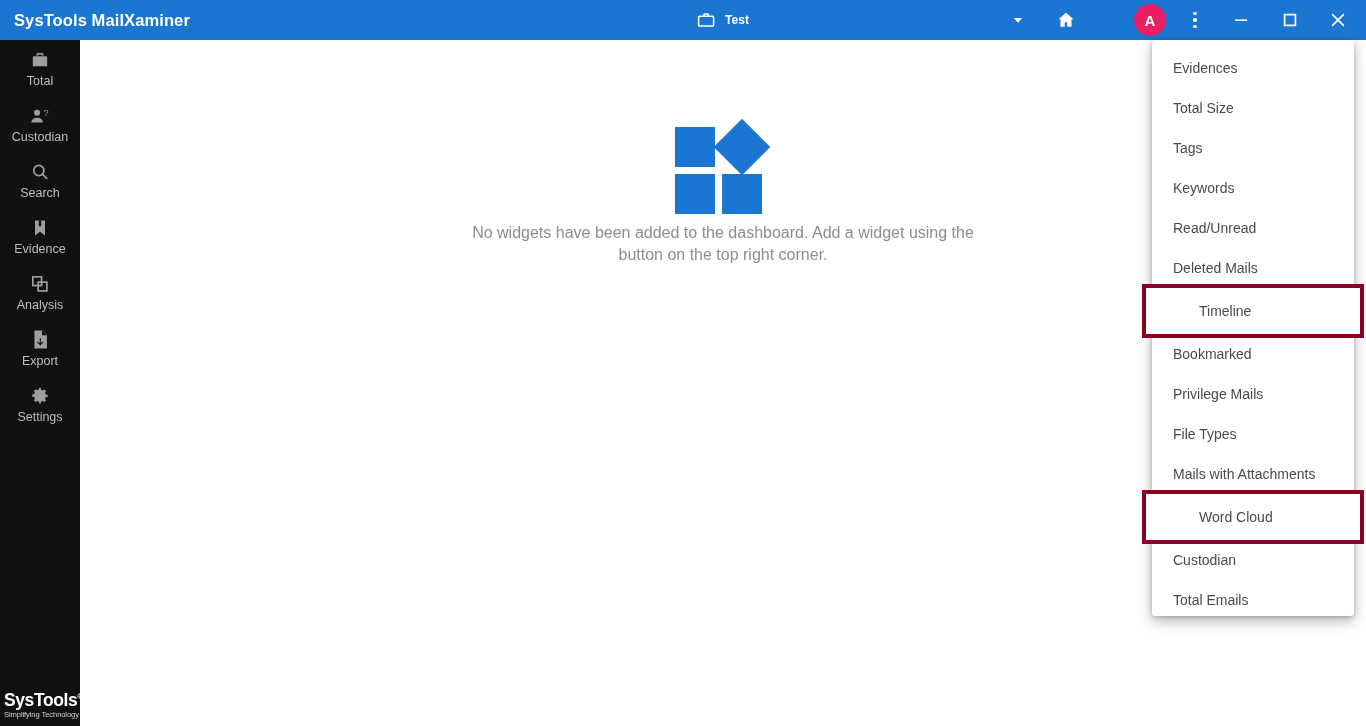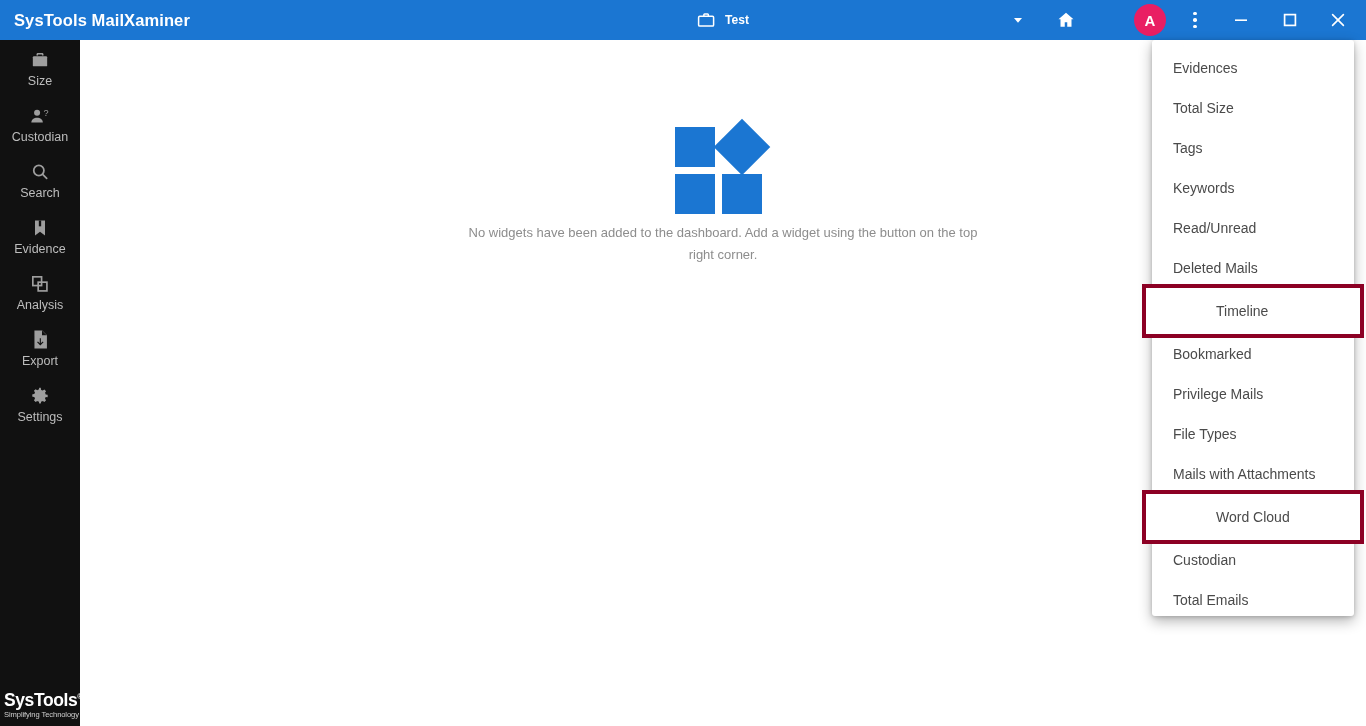--- a/index.html
+++ b/index.html
@@ -198,21 +198,21 @@
     left: 47px; top: 17px;
     width: 40px; height: 40px;
     background: #1b76d2;
     transform: rotate(45deg);
   }
 
   #empty-text {
     width: 520px;
     text-align: center;
     color: #8d8d8d;
-    font-size: 13px;
+    font-size: 16px;
     line-height: 22px;
   }
 
   
   #scroll-track {
     position: absolute;
     top: 40px;
     right: 0;
     width: 14px;
     height: 686px;
@@ -255,21 +255,21 @@
     position: relative;
   }
 
   .menu-item.highlighted {
     outline: 4px solid #8c0024;
     outline-offset: 0;
     background: #ffffff;
     z-index: 2;
     width: 214px;
     margin-left: -6px;
-    padding-left: 70px;
+    padding-left: 53px;
     height: 46px;
   }
 
   svg { display: block; }
 </style>
 </head>
 <body>
 
 <div id="app">
 
@@ -335,21 +335,21 @@
     <div id="nav-list">
 
 
       <div class="nav-item">
         <span class="nav-icon">
           <svg width="20" height="20" viewBox="0 0 24 24" fill="#9e9e9e">
             <path d="M9.4 3.6h5.2c.9 0 1.6.7 1.6 1.6v1.4h-1.9V5.5H9.7v1.1H7.8V5.2c0-.9.7-1.6 1.6-1.6z"></path>
             <rect x="3.4" y="7.4" width="17.2" height="12.2" rx="1.4"></rect>
           </svg>
         </span>
-        <span class="nav-label">Size</span>
+        <span class="nav-label">Total</span>
       </div>
 
       <div class="nav-item">
         <span class="nav-icon">
           <svg width="22" height="20" viewBox="0 0 26 24" fill="#9e9e9e">
             <circle cx="9.5" cy="8" r="3.6"></circle>
             <path d="M2.6 19.8c0-3.5 3.1-5.6 6.9-5.6s6.9 2.1 6.9 5.6z"></path>
             <text x="17.2" y="11.6" font-size="11" font-family="Liberation Sans, sans-serif" fill="#9e9e9e">?</text>
           </svg>
         </span>

